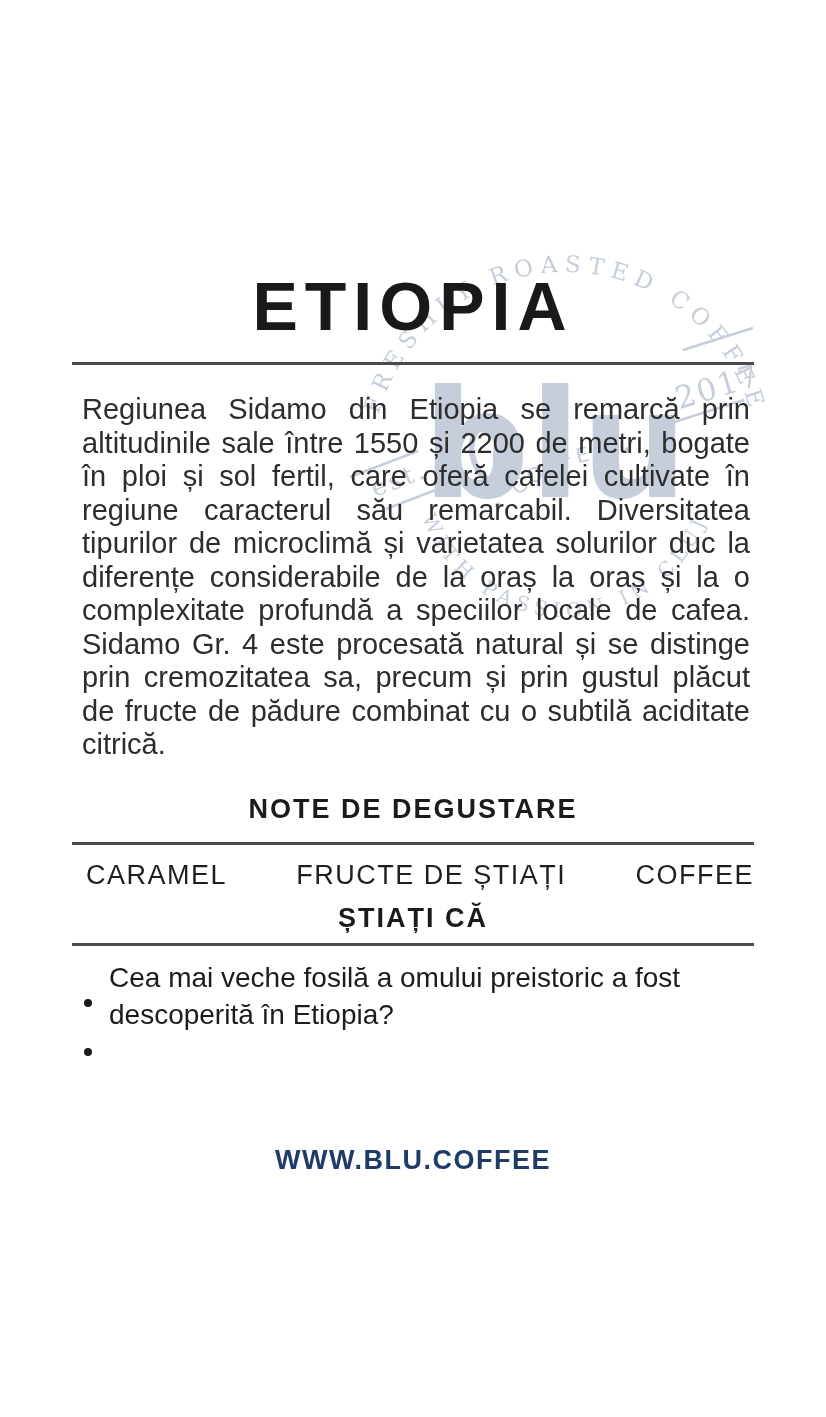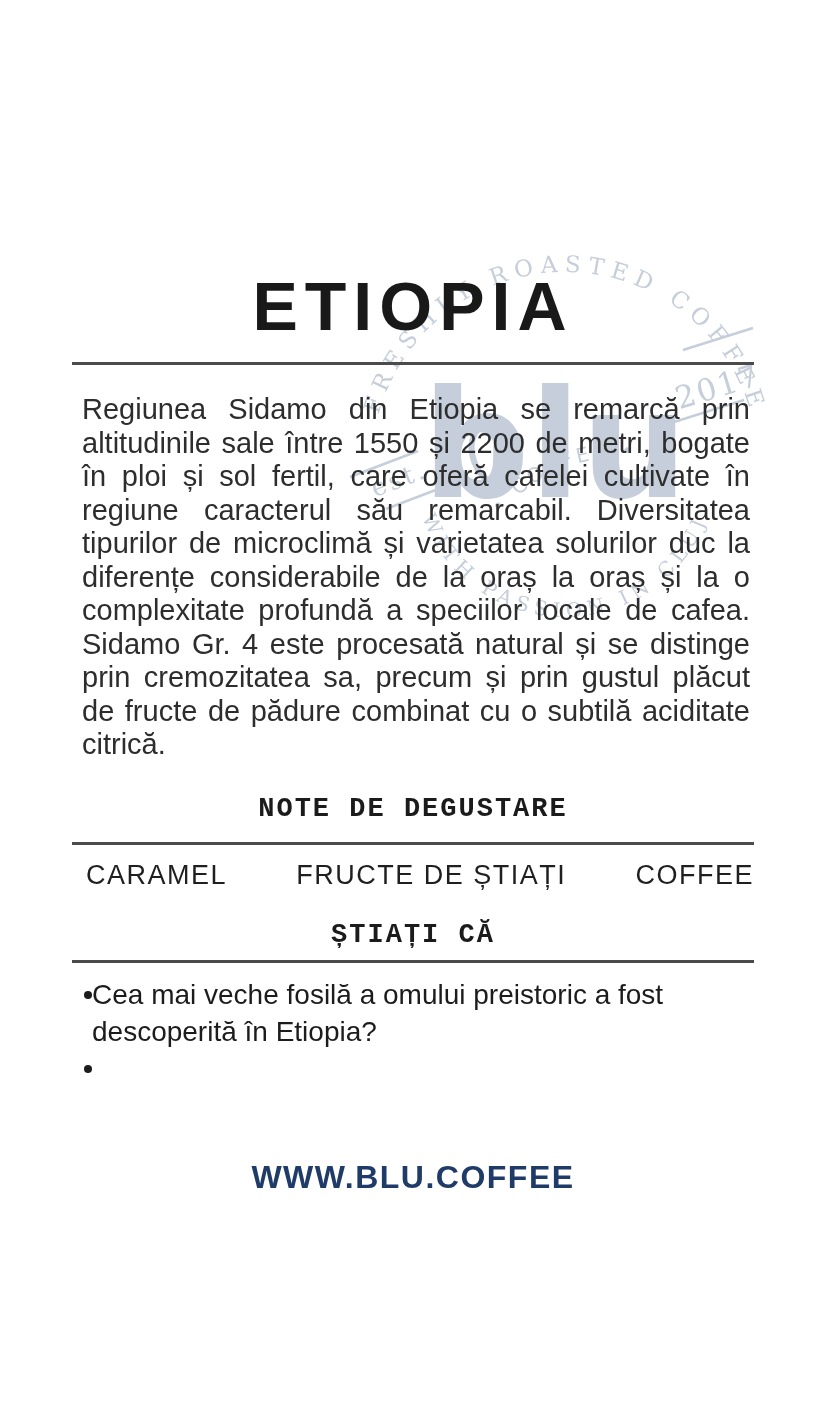--- a/index.html
+++ b/index.html
@@ -39,44 +39,44 @@
   hr.rule-3 { margin-top: 10px; }
 
   p.description {
     margin: 28px 4px 4px 10px;
     font-size: 29px; line-height: 33.5px;
     text-align: justify; color: #2d2d2d;
   }
 
   h3.section-heading {
     font-size: 27px; line-height: 30px; font-weight: 700;
-    letter-spacing: 2px; text-align: center; color: #1b1b1b; font-family: Liberation Mono, monospace;
+    letter-spacing: 2px; text-align: center; color: #1b1b1b;
   }
   h3.tasting-heading { margin-top: 32px; }
-  h3.facts-heading   { margin-top: 30px; }
+  h3.facts-heading   { margin-top: 13px; }
 
   .flavors {
     margin-top: 15px;
     display: flex; justify-content: space-between; align-items: baseline;
     font-size: 27px; line-height: 30px; letter-spacing: 1.5px; color: #1f1f1f; margin-left: 14px;
   }
 
   .facts { margin: 13px 0 0 12px; }
-  .fact { display: flex; gap: 0; font-size: 28px; line-height: 37px; color: #1c1c1c; }
+  .fact { display: flex; gap: 17px; font-size: 28px; line-height: 37px; color: #1c1c1c; align-items: center; }
   .fact .dot {
     flex: 0 0 auto; width: 8px; height: 8px; border-radius: 50%;
     background: #1c1c1c; margin-top: 15px;
   }
   .fact .fact-text { padding-right: 30px; }
 
   footer.label-footer {
     margin-top: 88px; text-align: center;
     color: #1f3b68; font-weight: 700;
   }
-  .website { font-size: 32px; line-height: 33px; letter-spacing: 1.5px; }
+  .website { font-size: 27px; line-height: 33px; letter-spacing: 1.5px; }
   .phone   { font-size: 26px; line-height: 33px; letter-spacing: 1px; }
 </style>
 </head>
 <body>
 
 <div class="page">
 
   <svg class="watermark" viewBox="0 0 470 500" xmlns="http://www.w3.org/2000/svg" xmlns:xlink="http://www.w3.org/1999/xlink">
     <defs>
       <path id="arcTop" d="M 42 240 A 193 193 0 0 1 428 240"></path>

